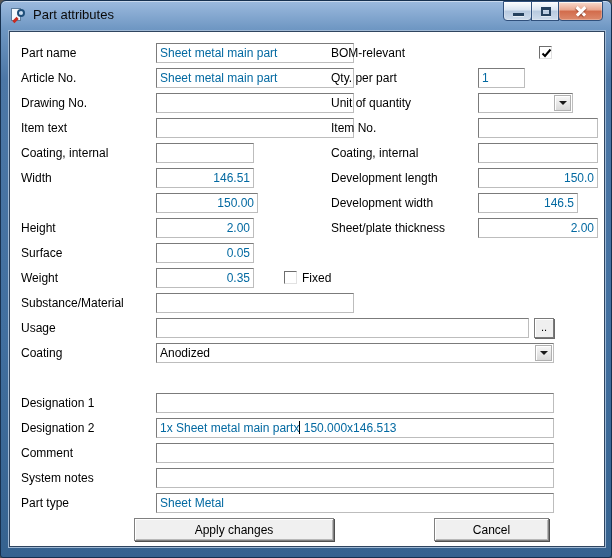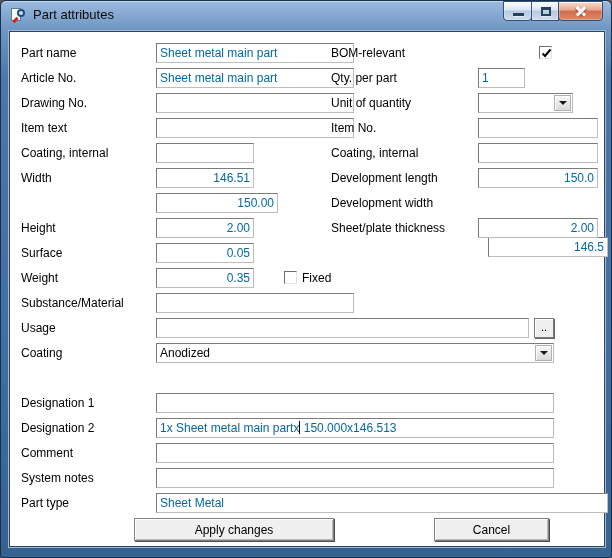--- a/index.html
+++ b/index.html
@@ -105,21 +105,21 @@
 
   <div class="lbl left-col" style="top:117px">Item text</div>
   <input class="field" style="left: 155px; top: 117px; width: 198px;" value="">
 
   <div class="lbl left-col" style="top:142px">Coating, internal</div>
   <input class="field" style="left: 155px; top: 142px; width: 98px;" value="">
 
   <div class="lbl left-col" style="top:167px">Width</div>
   <input class="field num" style="left: 155px; top: 167px; width: 98px;" value="146.51">
 
-  <input class="field num" style="left: 155px; top: 192px; width: 122px;" value="150.00">
+  <input class="field num" style="left: 155px; top: 192px; width: 102px;" value="150.00">
 
   <div class="lbl left-col" style="top:217px">Height</div>
   <input class="field num" style="left: 155px; top: 217px; width: 98px;" value="2.00">
 
   <div class="lbl left-col" style="top:242px">Surface</div>
   <input class="field num" style="left: 155px; top: 242px; width: 98px;" value="0.05">
 
   <div class="lbl left-col" style="top:267px">Weight</div>
   <input class="field num" style="left: 155px; top: 267px; width: 98px;" value="0.35">
   <div class="chk" style="left:283px; top:270px"></div>
@@ -147,21 +147,21 @@
   <div class="lbl left-col" style="top:417px">Designation 2</div>
   <div class="field" style="left:155px; top:417px; width:398px"><span>1x Sheet metal main partx</span><span class="caret"></span><span> 150.000x146.513</span></div>
 
   <div class="lbl left-col" style="top:442px">Comment</div>
   <input class="field" style="left: 155px; top: 442px; width: 398px;" value="">
 
   <div class="lbl left-col" style="top:467px">System notes</div>
   <input class="field" style="left: 155px; top: 467px; width: 398px;" value="">
 
   <div class="lbl left-col" style="top:492px">Part type</div>
-  <input class="field" style="left: 155px; top: 492px; width: 452px;" value="Sheet Metal">
+  <input class="field" style="left: 155px; top: 492px; width: 398px;" value="Sheet Metal">
 
   <div class="lbl right-col" style="top:42px">BOM-relevant</div>
   <div class="chk" style="left:538px; top:45px">
     <svg width="13" height="13" viewBox="0 0 13 13">
       <polyline points="2.5,6.5 5,9 10.5,2.5" fill="none" stroke="#000" stroke-width="2"></polyline>
     </svg>
   </div>
 
   <div class="lbl right-col" style="top:67px">Qty. per part</div>
   <input class="field" style="left: 477px; top: 67px; width: 47px;" value="1">
@@ -177,21 +177,21 @@
   <div class="lbl right-col" style="top:117px">Item No.</div>
   <input class="field" style="left: 477px; top: 117px; width: 120px;" value="">
 
   <div class="lbl right-col" style="top:142px">Coating, internal</div>
   <input class="field" style="left: 477px; top: 142px; width: 120px;" value="">
 
   <div class="lbl right-col" style="top:167px">Development length</div>
   <input class="field num" style="left: 477px; top: 167px; width: 120px;" value="150.0">
 
   <div class="lbl right-col" style="top:192px">Development width</div>
-  <input class="field num" style="left: 487px; top: 192px; width: 120px; margin-top: 44px;" value="146.5">
+  <input class="field num" style="left: 477px; top: 192px; width: 100px;" value="146.5">
 
   <div class="lbl right-col" style="top:217px">Sheet/plate thickness</div>
   <input class="field num yellow" style="left: 477px; top: 217px; width: 120px;" value="2.00">
 
   <div class="btn" style="left:433px; top:517px; width:115px">Cancel</div>
   <div class="btn" style="left:133px; top:517px; width:200px">Apply changes</div>
 
 </div>
 
 </body></html>

